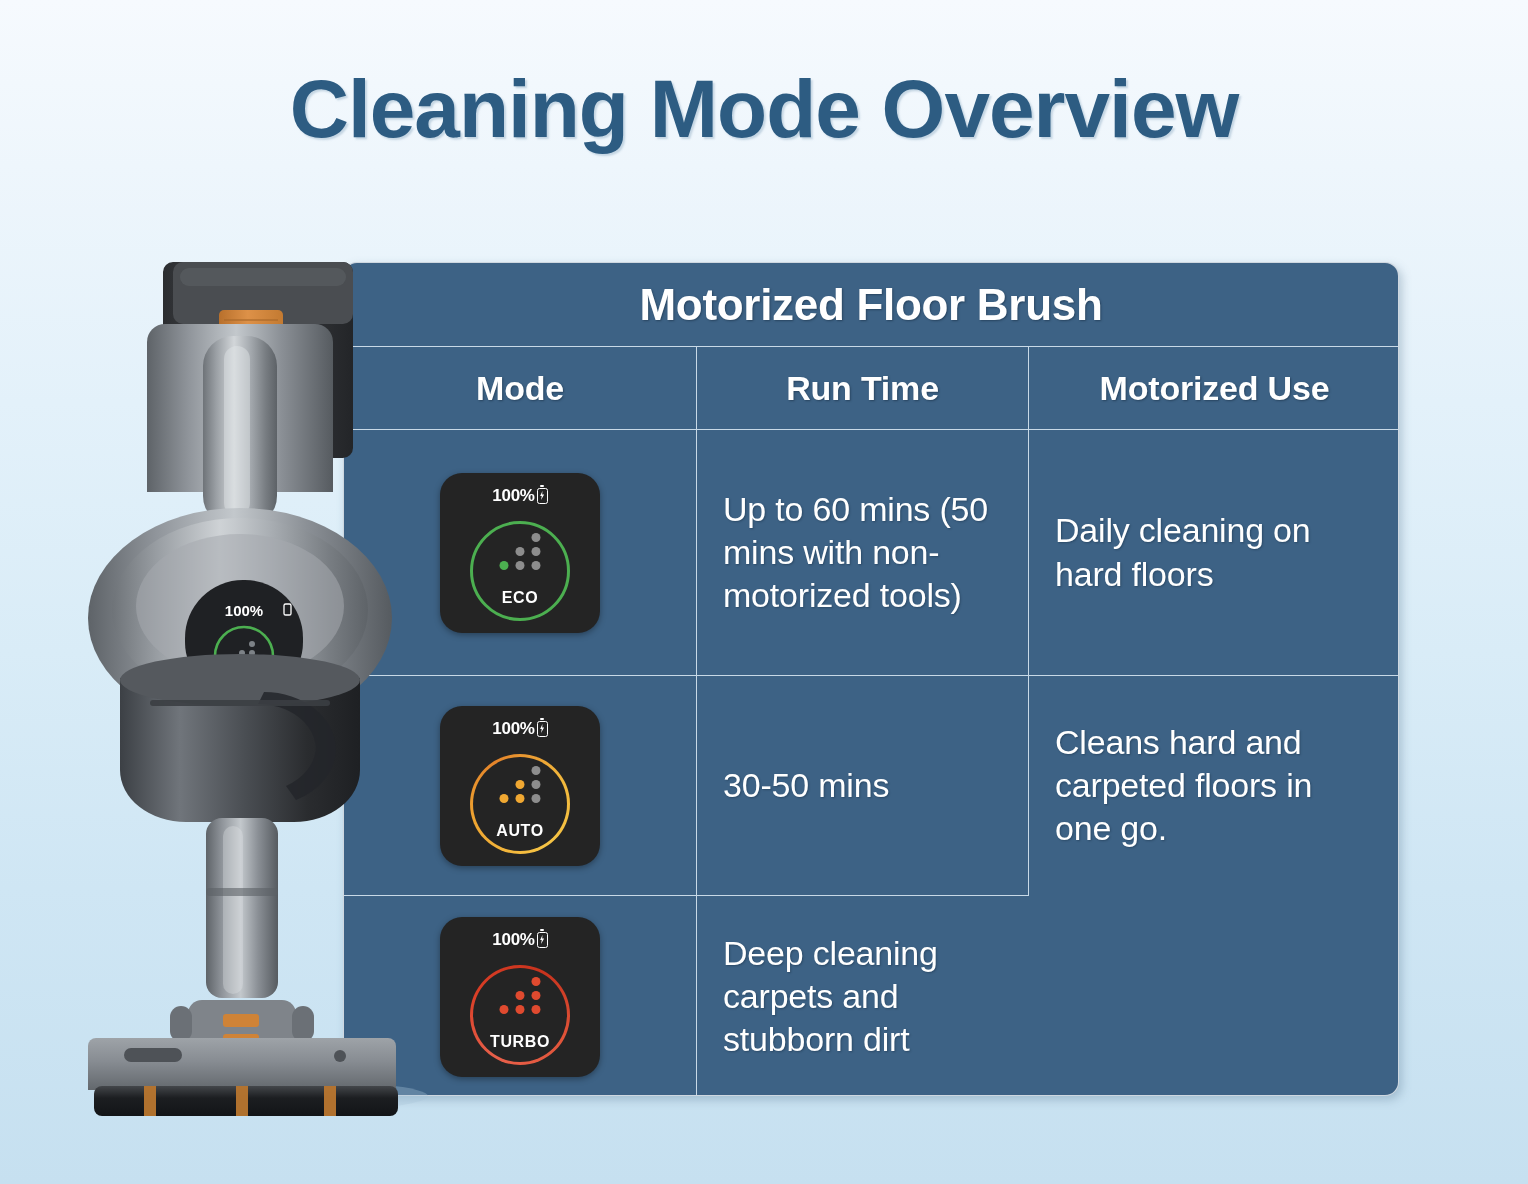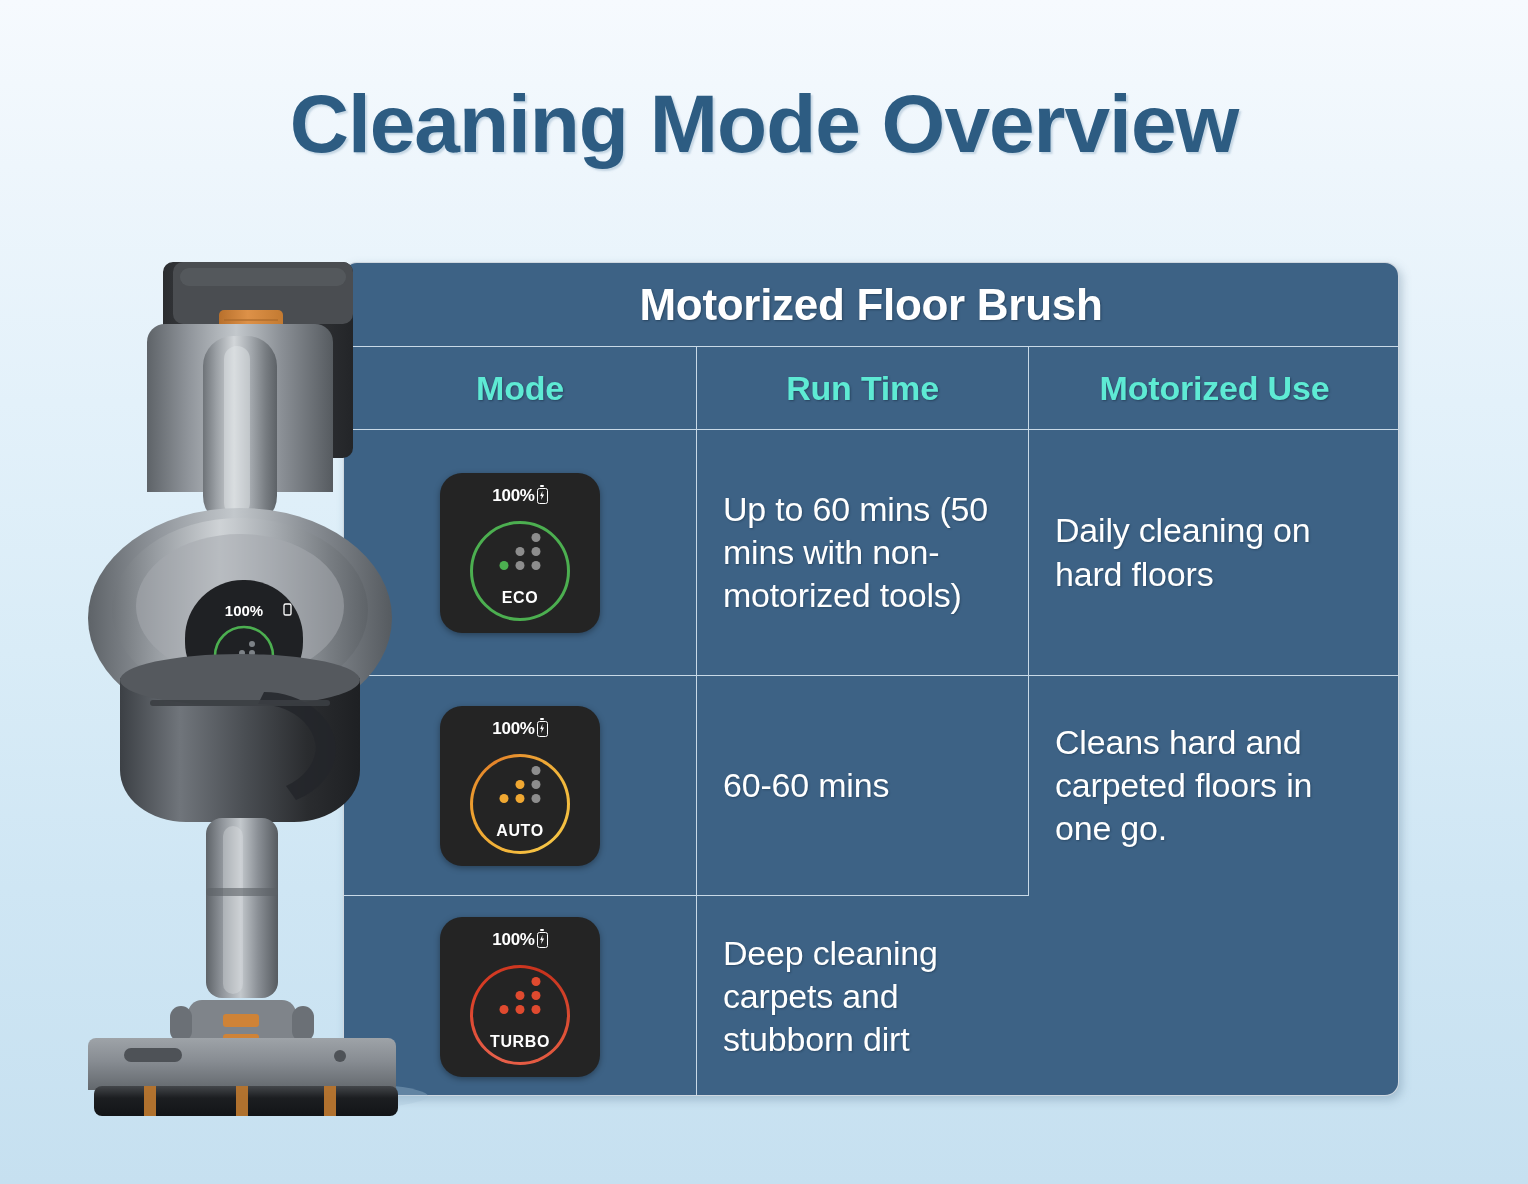--- a/index.html
+++ b/index.html
@@ -28,21 +28,20 @@
     top: 62px;
     left: 0;
     width: 100%;
     text-align: center;
     font-size: 82px;
     font-weight: bold;
     letter-spacing: -1px;
     color: #2d5c82;
     text-shadow: 2px 2px 2px rgba(160,185,205,0.55);
     white-space: nowrap;
-    margin-top: 15px;
   }
 
   
   .table-card {
     position: absolute;
     left: 343px;
     top: 262px;
     width: 1056px;
     height: 834px;
     background: #3d6285;
@@ -74,21 +73,21 @@
     border-top: 1.5px solid rgba(225,238,248,0.85);
     border-right: 1.5px solid rgba(225,238,248,0.85);
     display: flex;
     align-items: center;
     padding: 0 26px;
   }
   .cell.lastcol { border-right: none; }
 
   .col-head {
     justify-content: center;
-    color: #5eead4;
+    color: #ffffff;
     font-size: 34px;
     font-weight: bold;
     letter-spacing: -0.2px;
     text-shadow: 1px 1px 2px rgba(20,40,60,0.5);
   }
 
   .cell-mode { justify-content: center; }
 
   .body-text {
     color: #ffffff;
@@ -387,21 +386,21 @@
           <div class="dot-col">
               <span class="dot"></span>
               <span class="dot"></span>
               <span class="dot"></span>
             </div>
         </div>
         <div class="mode-label">AUTO</div>
       </div>
     </div>
     <div class="cell">
-      <span class="body-text">60-60 mins</span>
+      <span class="body-text">30-50 mins</span>
     </div>
     <div class="cell lastcol">
       <span class="body-text">Cleans hard and carpeted floors in one go.</span>
     </div>
 
     <div class="cell cell-mode">
       <div class="display">
         <div class="batt-row">
           <span class="batt-pct">100%</span>
           <span class="batt-icon">

